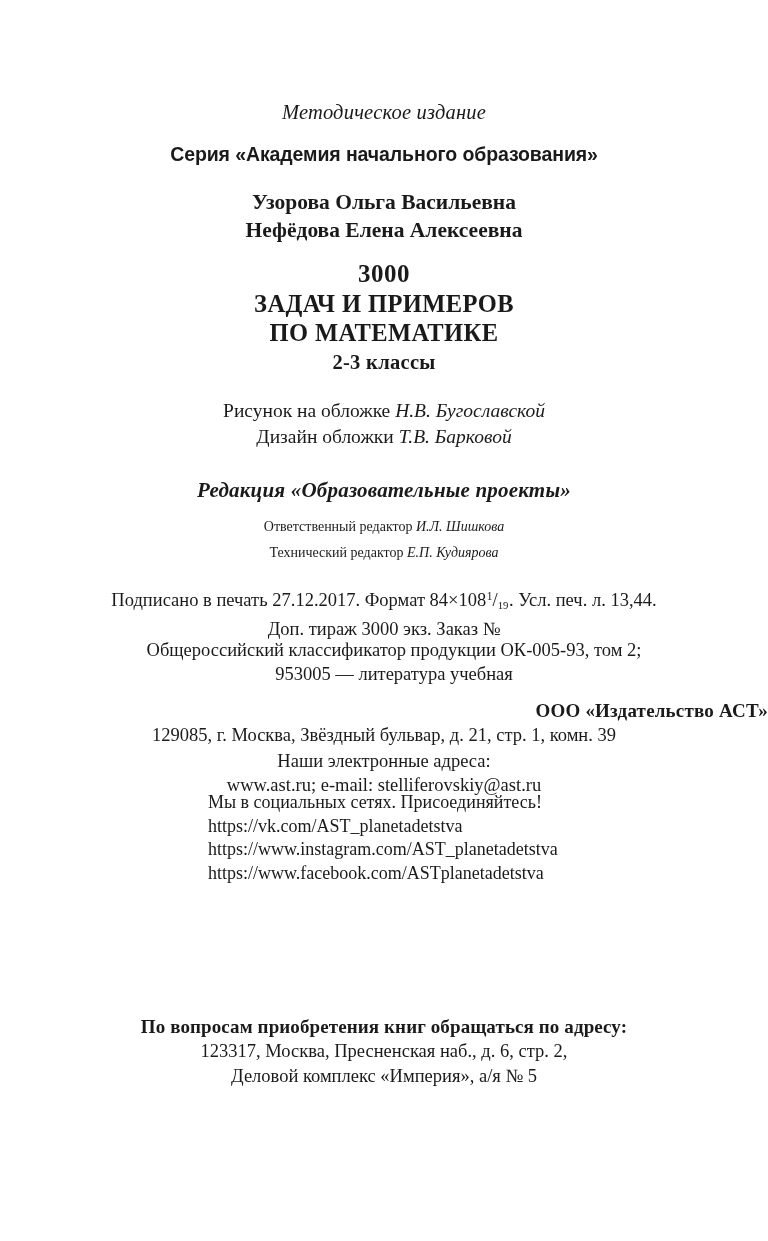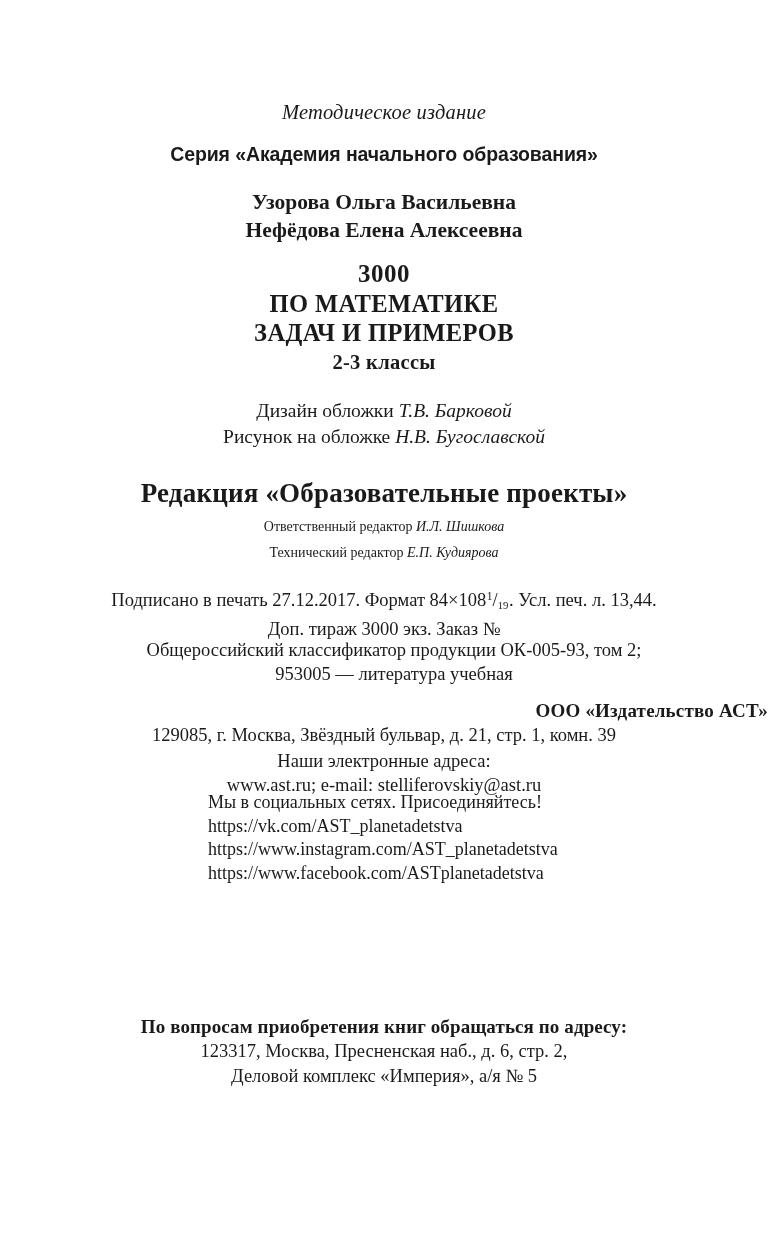--- a/index.html
+++ b/index.html
@@ -84,21 +84,22 @@
     font-size: 19.5px;
     line-height: 25.5px;
   }
   .cover-credits i { font-style: italic; }
 
   
   .editorial-heading {
     position: absolute;
     top: 478px; left: 0; right: 0;
     font-weight: bold;
-    font-size: 27px;
+    font-style: italic;
+    font-size: 21px;
     letter-spacing: 0.2px;
   }
   .editors {
     position: absolute;
     top: 514px; left: 0; right: 0;
     font-size: 14px;
     line-height: 25.5px;
   }
   .editors i { font-style: italic; }
 
@@ -196,33 +197,33 @@
 
   <div class="series line">Серия «Академия начального образования»</div>
 
   <div class="authors">
     <div class="line">Узорова Ольга Васильевна</div>
     <div class="line">Нефёдова Елена Алексеевна</div>
   </div>
 
   <div class="title-block">
     <div class="line title-number">3000</div>
+    <div class="line title-main">ЗАДАЧ И ПРИМЕРОВ</div>
     <div class="line title-main">ПО МАТЕМАТИКЕ</div>
-    <div class="line title-main">ЗАДАЧ И ПРИМЕРОВ</div>
     <div class="line title-grades">2-3 классы</div>
   </div>
 
   <div class="cover-credits">
+    <div class="line">
+      <span>Рисунок на обложке</span>
+      <i>Н.В. Бугославской</i>
+    </div>
     <div class="line">
       <span>Дизайн обложки</span>
       <i>Т.В. Барковой</i>
-    </div>
-    <div class="line">
-      <span>Рисунок на обложке</span>
-      <i>Н.В. Бугославской</i>
     </div>
   </div>
 
   <div class="editorial-heading line">Редакция «Образовательные проекты»</div>
 
   <div class="editors">
     <div class="line">
       <span>Ответственный редактор</span>
       <i>И.Л. Шишкова</i>
     </div>

